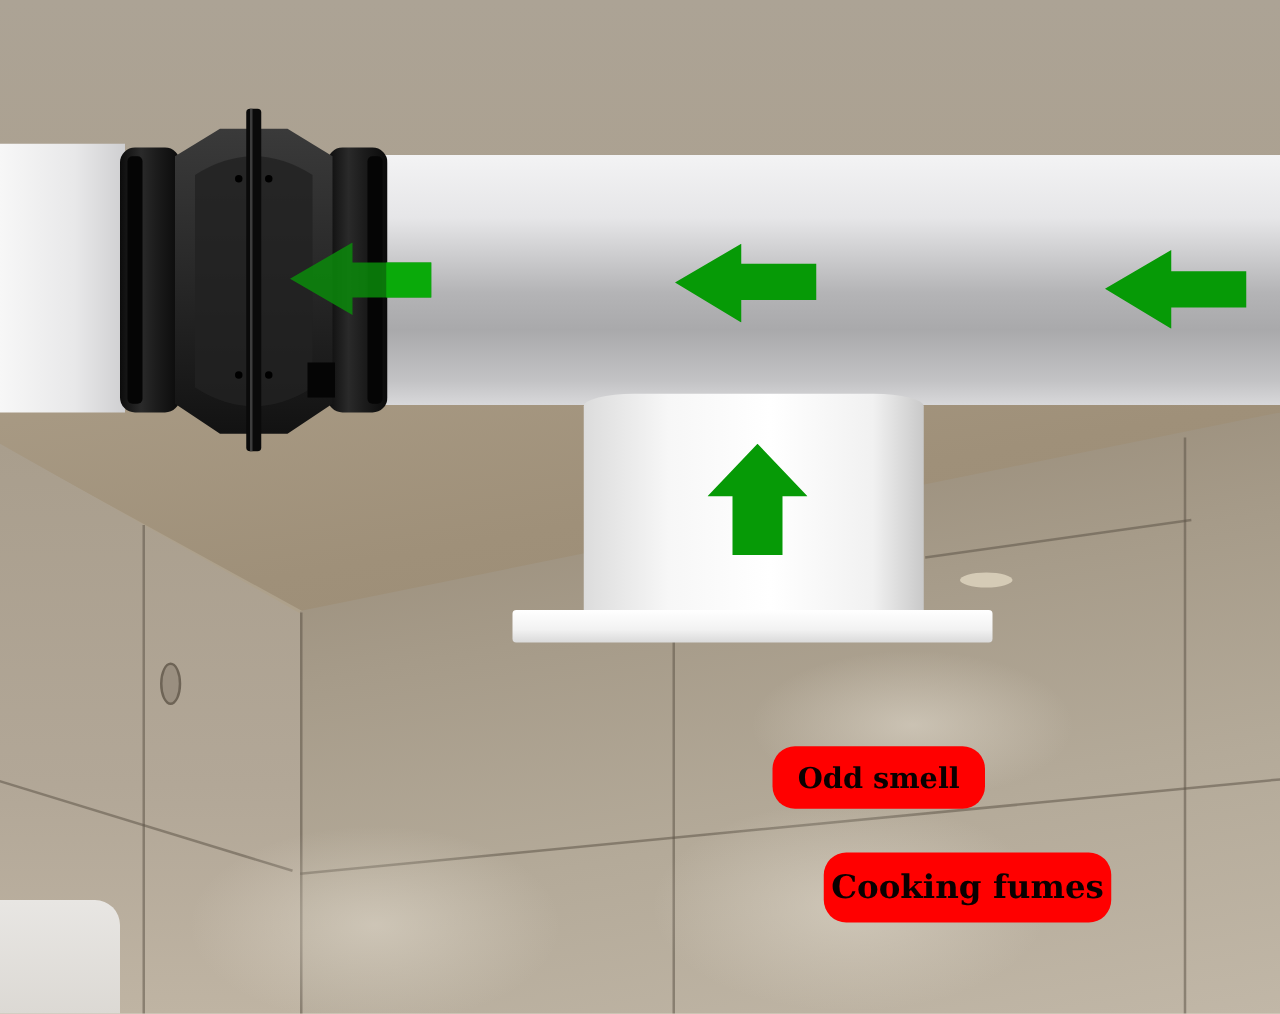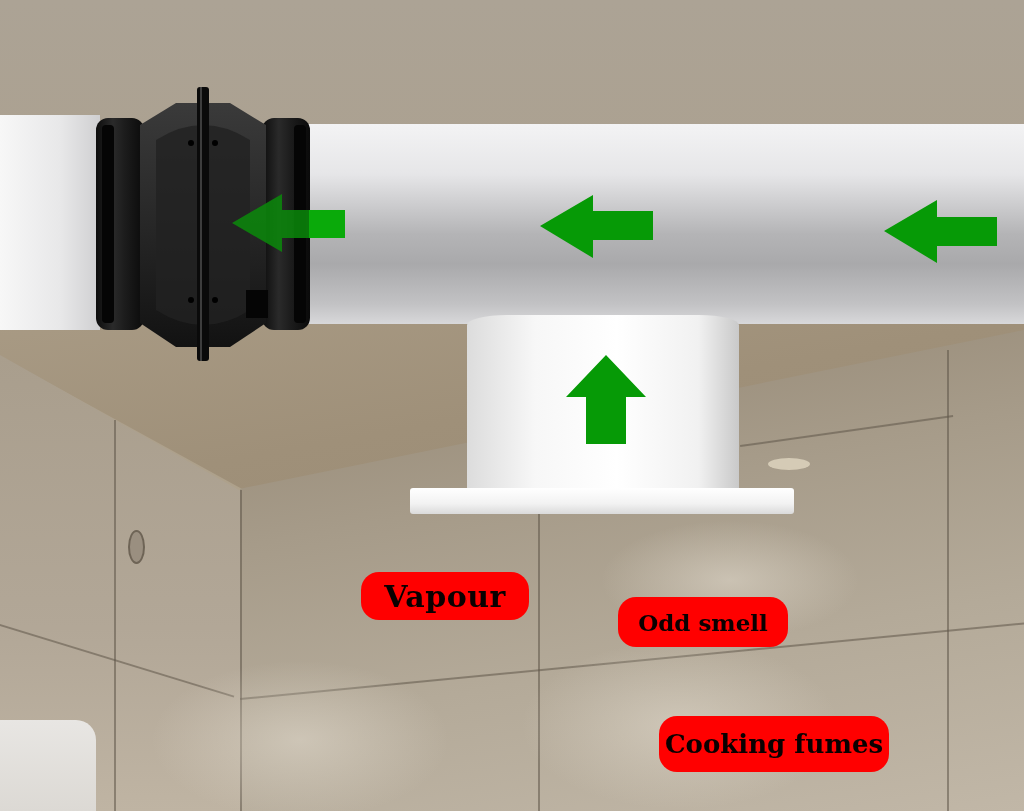--- a/index.html
+++ b/index.html
@@ -32,21 +32,21 @@
   
   .fan{position:absolute;left:96px;top:85px;width:214px;height:278px;}
   
   .arrow{position:absolute;}
   
   .label{position:absolute;background:#ff0000;color:#0a0000;font-weight:bold;
     border-radius:18px;display:flex;align-items:center;justify-content:center;
     font-family:"DejaVu Serif","Liberation Serif",serif;box-sizing:border-box;white-space:nowrap;}
   .label-vapour{left:361px;top:572px;width:168px;height:48px;font-size:30px;letter-spacing:0.5px;}
   .label-smell{left:578px;top:597px;width:170px;height:50px;font-size:23px;margin-left:40px;}
-  .label-fumes{left:659px;top:716px;width:230px;height:56px;font-size:26px;}
+  .label-fumes{left:659px;top:682px;width:230px;height:56px;font-size:26px;}
   .screw{position:absolute;border-radius:50%;}
 </style>
 </head>
 <body>
 
 <div class="scene">
 
   <div class="ceiling"></div>
   <div class="wall-left"></div>
   <div class="wall-right"></div>
@@ -109,16 +109,15 @@
   <svg class="arrow" style="left:540px;top:195px;" width="114" height="63" viewBox="0 0 114 63">
     <polygon points="0,31 53,0 53,16 113,16 113,45 53,45 53,63" fill="#069a06"></polygon>
   </svg>
   <svg class="arrow" style="left:884px;top:200px;" width="114" height="63" viewBox="0 0 114 63">
     <polygon points="0,31 53,0 53,17 113,17 113,46 53,46 53,63" fill="#069a06"></polygon>
   </svg>
   <svg class="arrow" style="left:566px;top:355px;" width="80" height="90" viewBox="0 0 80 90">
     <polygon points="40,0 80,42 60,42 60,89 20,89 20,42 0,42" fill="#069a06"></polygon>
   </svg>
 
-  <div class="label label-vapour">Vapour</div>
   <div class="label label-smell">Odd smell</div>
   <div class="label label-fumes">Cooking fumes</div>
 </div>
 
 </body></html>

